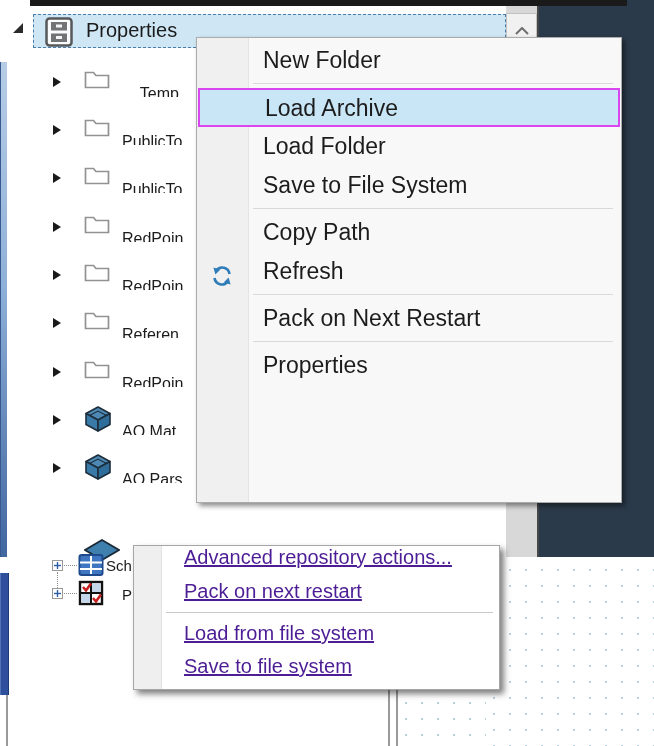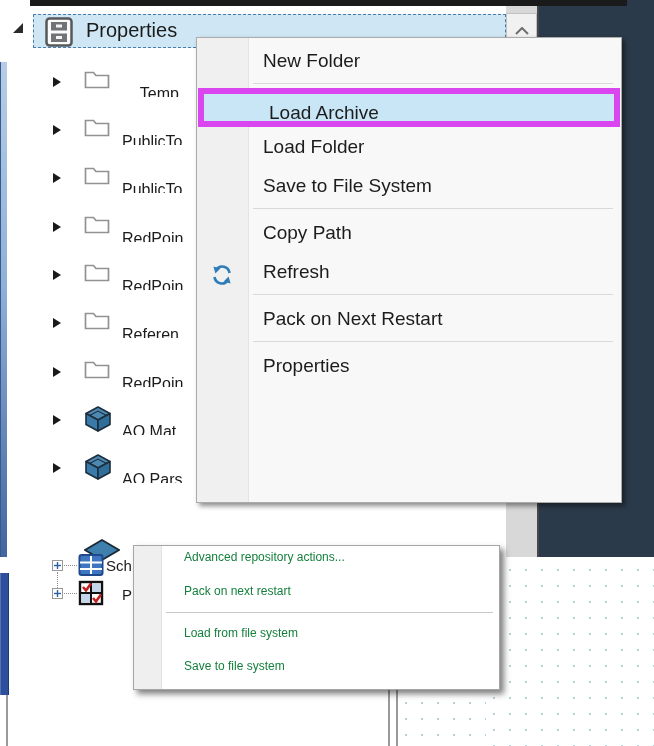--- a/index.html
+++ b/index.html
@@ -48,32 +48,32 @@
   .cl-vdots { left:57px; top:572px; width:1px; height:20px; border-left:1px dotted #8c8c8c; }
   .cl-hdots1 { left:64px; top:565px; width:13px; height:1px; border-top:1px dotted #8c8c8c; }
   .cl-hdots2 { left:64px; top:593px; width:13px; height:1px; border-top:1px dotted #8c8c8c; }
   .cl-label { font-size:15px; color:#1a1a1a; white-space:nowrap; }
 
   
   .menu1 { left:196px; top:37px; width:426px; height:466px; background:#f8f8f8; border:1px solid #ababab;
     box-shadow:3px 3px 5px rgba(0,0,0,0.45); z-index:5; }
   .menu1 .gutter { position:absolute; left:0; top:0; bottom:0; width:52px; background:#f0f0f0; border-right:1px solid #e4e4e4; }
   .menu1 .stack { position:relative; padding-top:3px; }
-  .m1-item { position:relative; height:39px; line-height:39px; padding-left:66px; font-size:19px; color:#1c1c1c; }
-  .m1-item.hl { margin:0 1px; border:6px solid #d946ef; background:#c9e6f7; line-height:37px; padding-left:65px; }
+  .m1-item { position:relative; height:39px; line-height:39px; padding-left:66px; font-size:23px; color:#1c1c1c; }
+  .m1-item.hl { margin:0 1px; border:2px solid #d946ef; background:#c9e6f7; line-height:37px; padding-left:65px; }
   .m1-sep { position:relative; height:8px; }
   .m1-sep::after { content:""; position:absolute; left:56px; right:8px; top:3px; height:1px; background:#d9d9d9; }
   .m1-icon { position:absolute; left:14px; top:8px; }
 
   
   .menu2 { left:133px; top:545px; width:367px; height:145px; background:#ffffff; border:1px solid #a6a6a6;
     box-shadow:4px 4px 6px rgba(0,0,0,0.5); z-index:6; overflow:hidden; }
   .menu2 .gutter { position:absolute; left:0; top:0; bottom:0; width:28px; background:#efefef; border-right:1px solid #e2e2e2; }
   .menu2 .stack { position:relative; padding-top:2px; }
-  .m2-item { position:relative; height:33px; line-height:33px; padding-left:50px; font-size:12px; color:#15803d; white-space:nowrap; }
+  .m2-item { position:relative; height:33px; line-height:33px; padding-left:50px; font-size:20px; color:#4c1d95; white-space:nowrap;text-decoration:underline; }
   .m2-item.clip { height:30px; line-height:25px; margin-top:-3px; }
   .m2-sep { position:relative; height:9px; }
   .m2-sep::after { content:""; position:absolute; left:32px; right:6px; top:4px; height:1px; background:#c9c9c9; }
 </style>
 </head>
 <body>
 
 <div class="screen">
 
   <div class="abs navy"></div>

